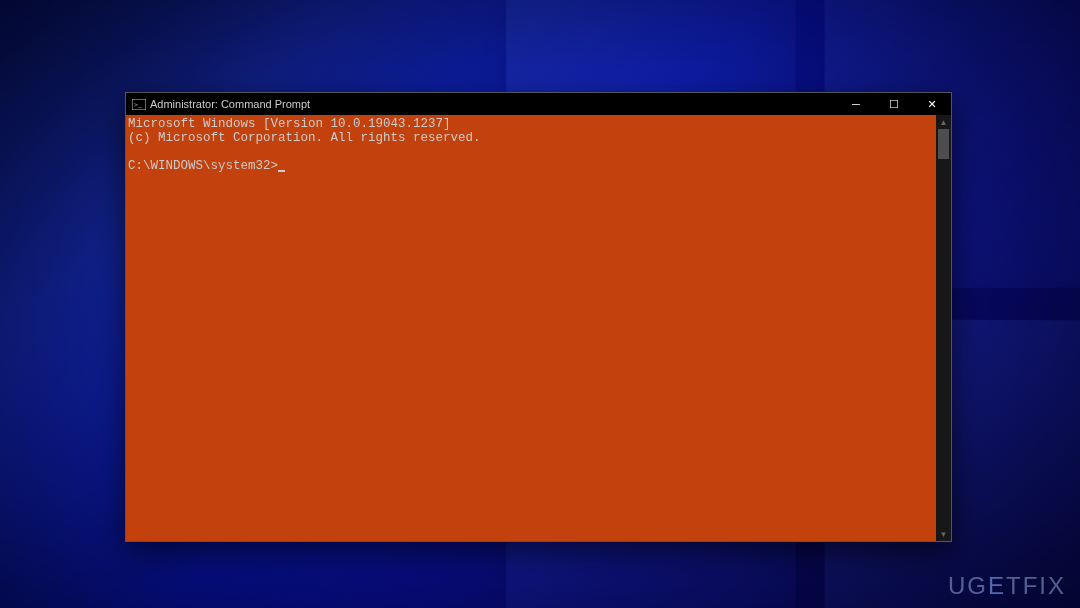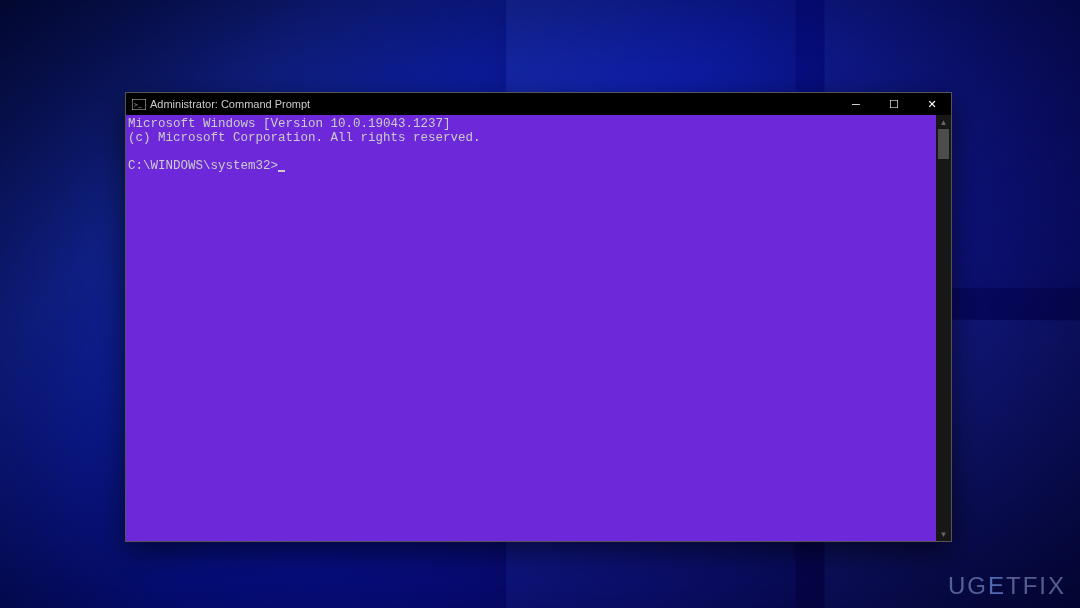--- a/index.html
+++ b/index.html
@@ -83,21 +83,21 @@
       height: 22px;
       display: flex;
       align-items: center;
       justify-content: center;
       color: #fff;
     }
 
     .terminal-area {
       flex: 1;
       display: flex;
-      background: #6d28d9;
+      background: #c2410c;
     }
     .terminal {
       flex: 1;
       padding: 2px 2px;
       color: #cccccc;
       font-family: Consolas, "Courier New", monospace;
       font-size: 12.5px;
       line-height: 14px;
       white-space: pre;
     }

